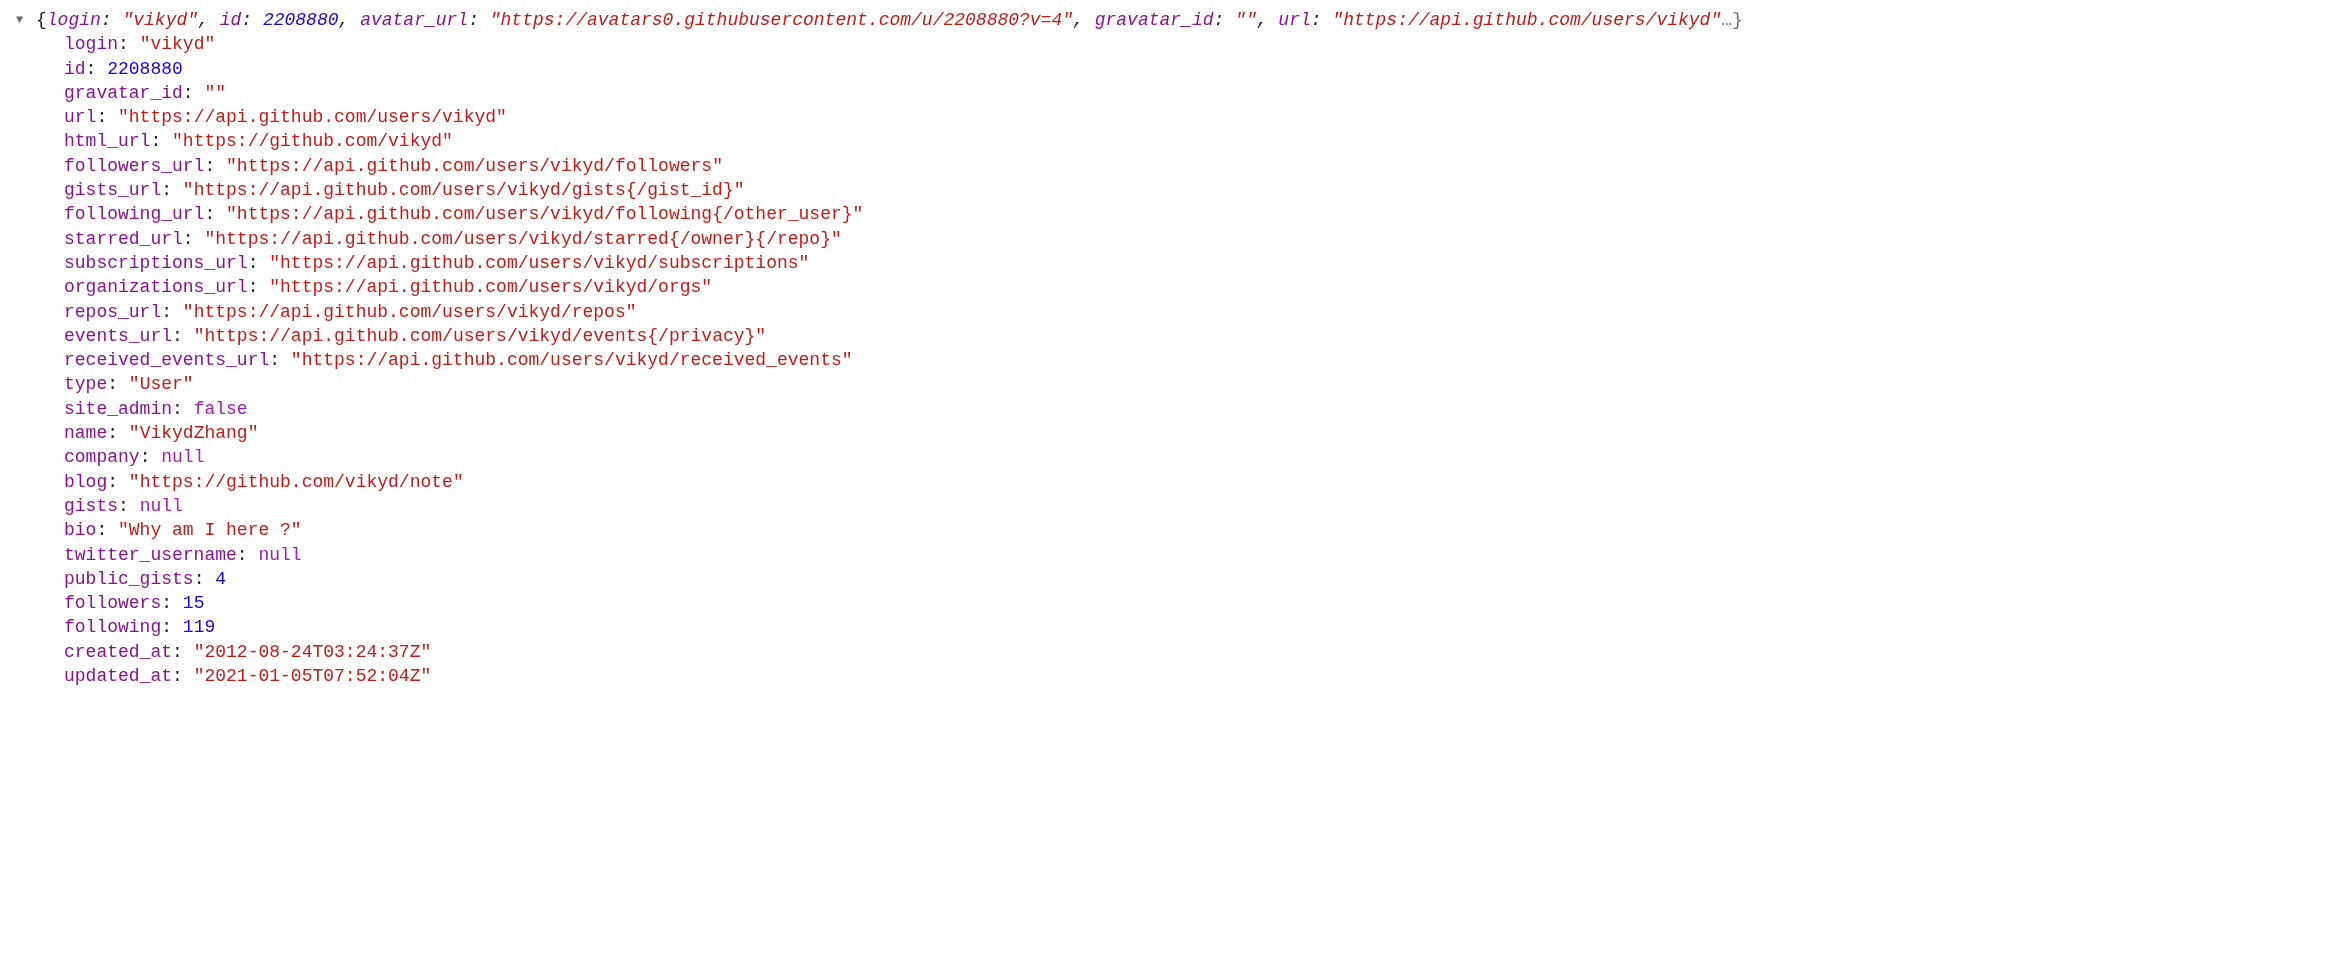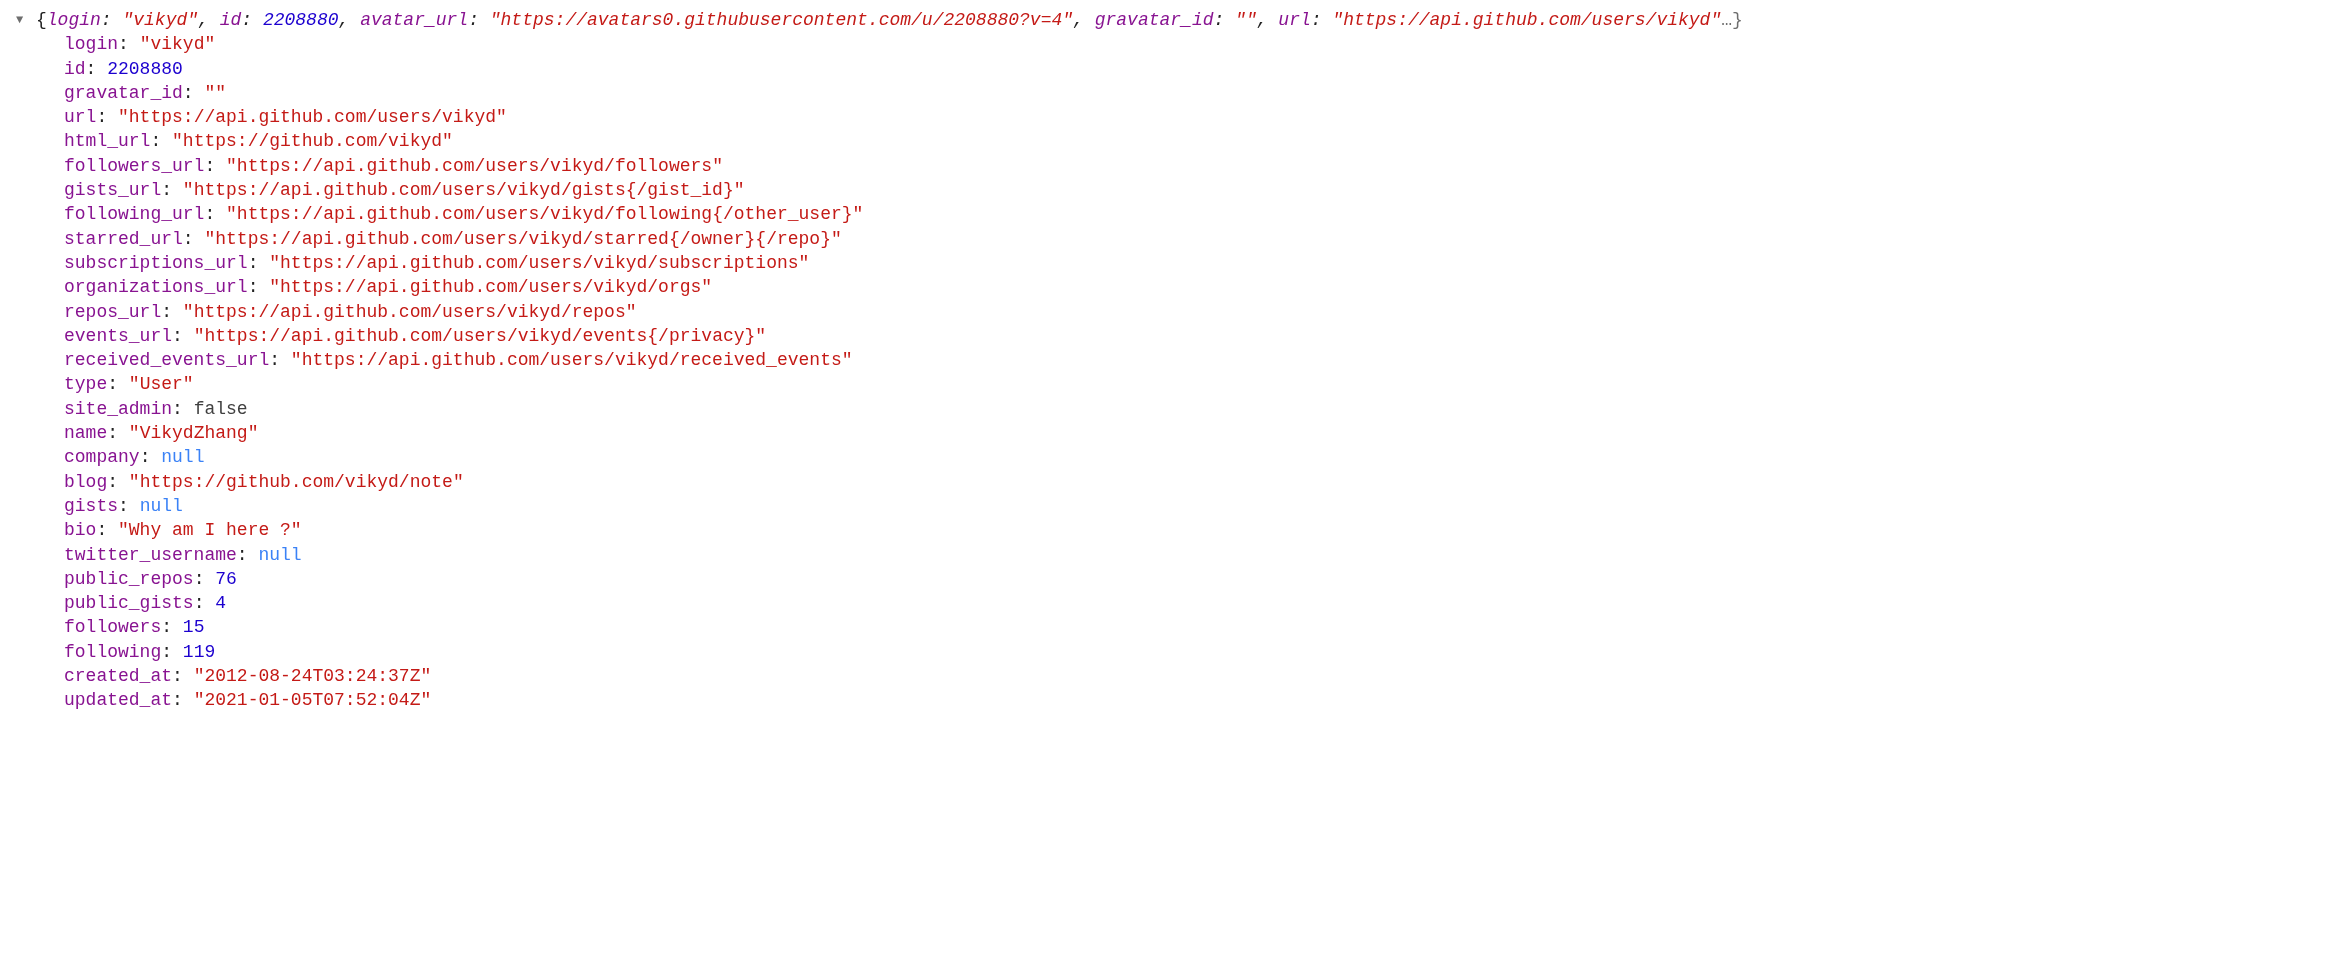--- a/index.html
+++ b/index.html
@@ -31,22 +31,22 @@
   .summary .brace { color: #222; font-style: normal; }
   .summary .ellipsis { color: #6e6e6e; font-style: normal; }
 
   .row {
     padding-left: 48px;
   }
   .key { color: #881391; }
   .colon { color: #222; }
   .str { color: #c41a16; }
   .num { color: #1c00cf; margin-top: 7px; }
-  .bool { color: #404040; }
-  .null { color: #3b82f6; }
+  .bool { color: #a21caf; }
+  .null { color: #a21caf; }
 </style>
 </head>
 <body>
 
 <div id="root">
     <div><span class="toggle">▼</span><span class="summary"><span class="brace">{</span><span class="key">login</span><span class="punc">: </span><span class="str">"vikyd"</span><span class="punc">, </span><span class="key">id</span><span class="punc">: </span><span class="num">2208880</span><span class="punc">, </span><span class="key">avatar_url</span><span class="punc">: </span><span class="str">"https://avatars0.githubusercontent.com/u/2208880?v=4"</span><span class="punc">, </span><span class="key">gravatar_id</span><span class="punc">: </span><span class="str">""</span><span class="punc">, </span><span class="key">url</span><span class="punc">: </span><span class="str">"https://api.github.com/users/vikyd"</span><span class="ellipsis">…}</span></span></div>
     <div class="row"><span class="key">login</span><span class="colon">: </span><span class="str">"vikyd"</span></div>
     <div class="row"><span class="key">id</span><span class="colon">: </span><span class="num">2208880</span></div>
     <div class="row"><span class="key">gravatar_id</span><span class="colon">: </span><span class="str">""</span></div>
     <div class="row"><span class="key">url</span><span class="colon">: </span><span class="str">"https://api.github.com/users/vikyd"</span></div>
@@ -61,19 +61,18 @@
     <div class="row"><span class="key">events_url</span><span class="colon">: </span><span class="str">"https://api.github.com/users/vikyd/events{/privacy}"</span></div>
     <div class="row"><span class="key">received_events_url</span><span class="colon">: </span><span class="str">"https://api.github.com/users/vikyd/received_events"</span></div>
     <div class="row"><span class="key">type</span><span class="colon">: </span><span class="str">"User"</span></div>
     <div class="row"><span class="key">site_admin</span><span class="colon">: </span><span class="bool">false</span></div>
     <div class="row"><span class="key">name</span><span class="colon">: </span><span class="str">"VikydZhang"</span></div>
     <div class="row"><span class="key">company</span><span class="colon">: </span><span class="null">null</span></div>
     <div class="row"><span class="key">blog</span><span class="colon">: </span><span class="str">"https://github.com/vikyd/note"</span></div>
     <div class="row"><span class="key">gists</span><span class="colon">: </span><span class="null">null</span></div>
     <div class="row"><span class="key">bio</span><span class="colon">: </span><span class="str">"Why am I here ?"</span></div>
     <div class="row"><span class="key">twitter_username</span><span class="colon">: </span><span class="null">null</span></div>
-    <div class="row"><span class="key">public_repos</span><span class="colon">: </span><span class="num">76</span></div>
     <div class="row"><span class="key">public_gists</span><span class="colon">: </span><span class="num">4</span></div>
     <div class="row"><span class="key">followers</span><span class="colon">: </span><span class="num">15</span></div>
     <div class="row"><span class="key">following</span><span class="colon">: </span><span class="num">119</span></div>
     <div class="row"><span class="key">created_at</span><span class="colon">: </span><span class="str">"2012-08-24T03:24:37Z"</span></div>
     <div class="row"><span class="key">updated_at</span><span class="colon">: </span><span class="str">"2021-01-05T07:52:04Z"</span></div>
   </div>
 
 </body></html>

